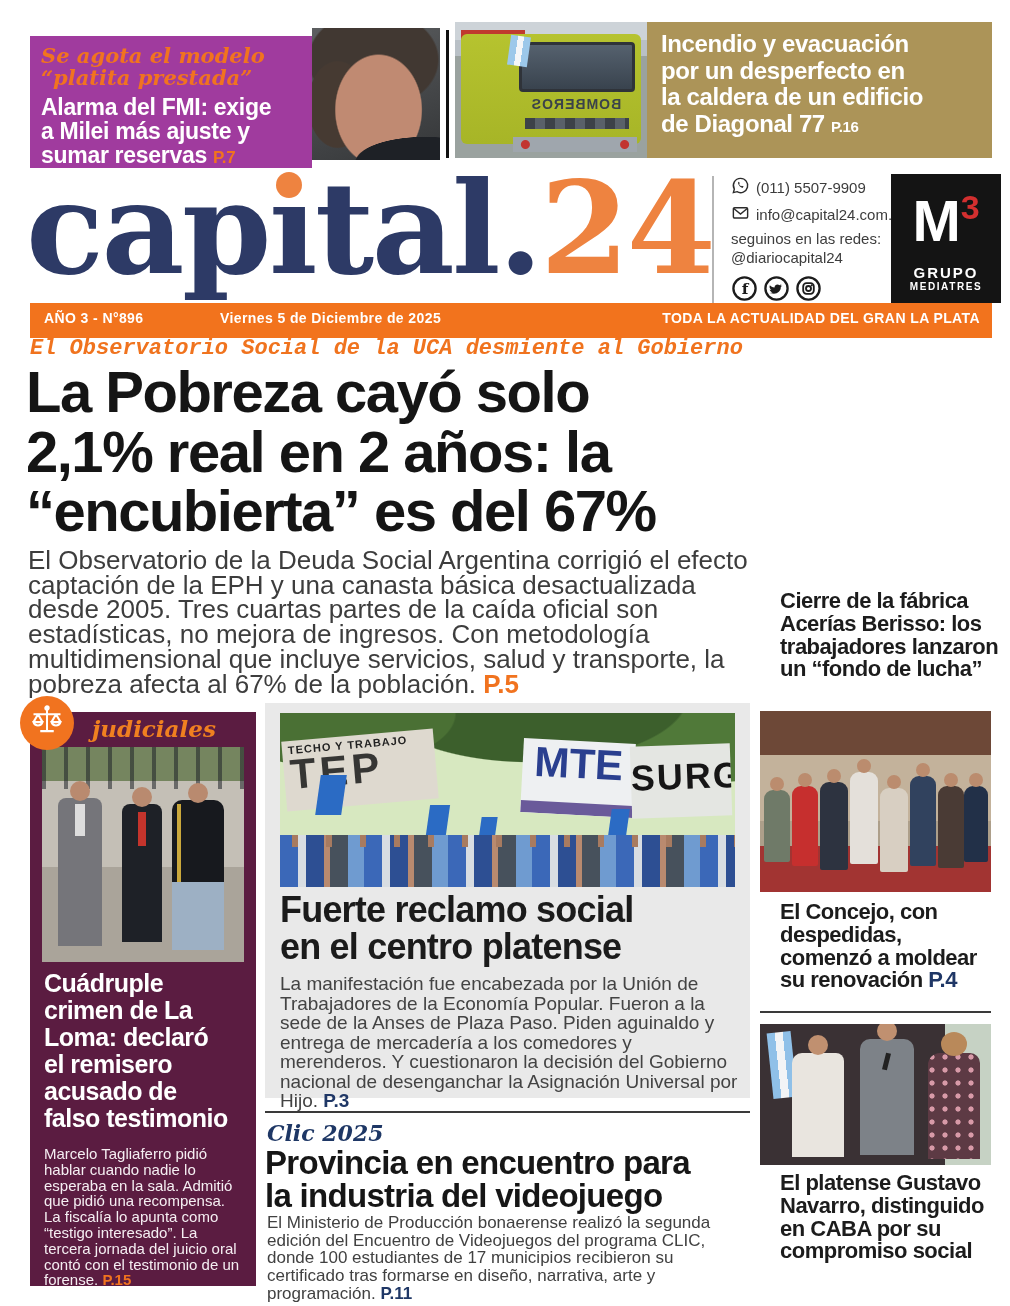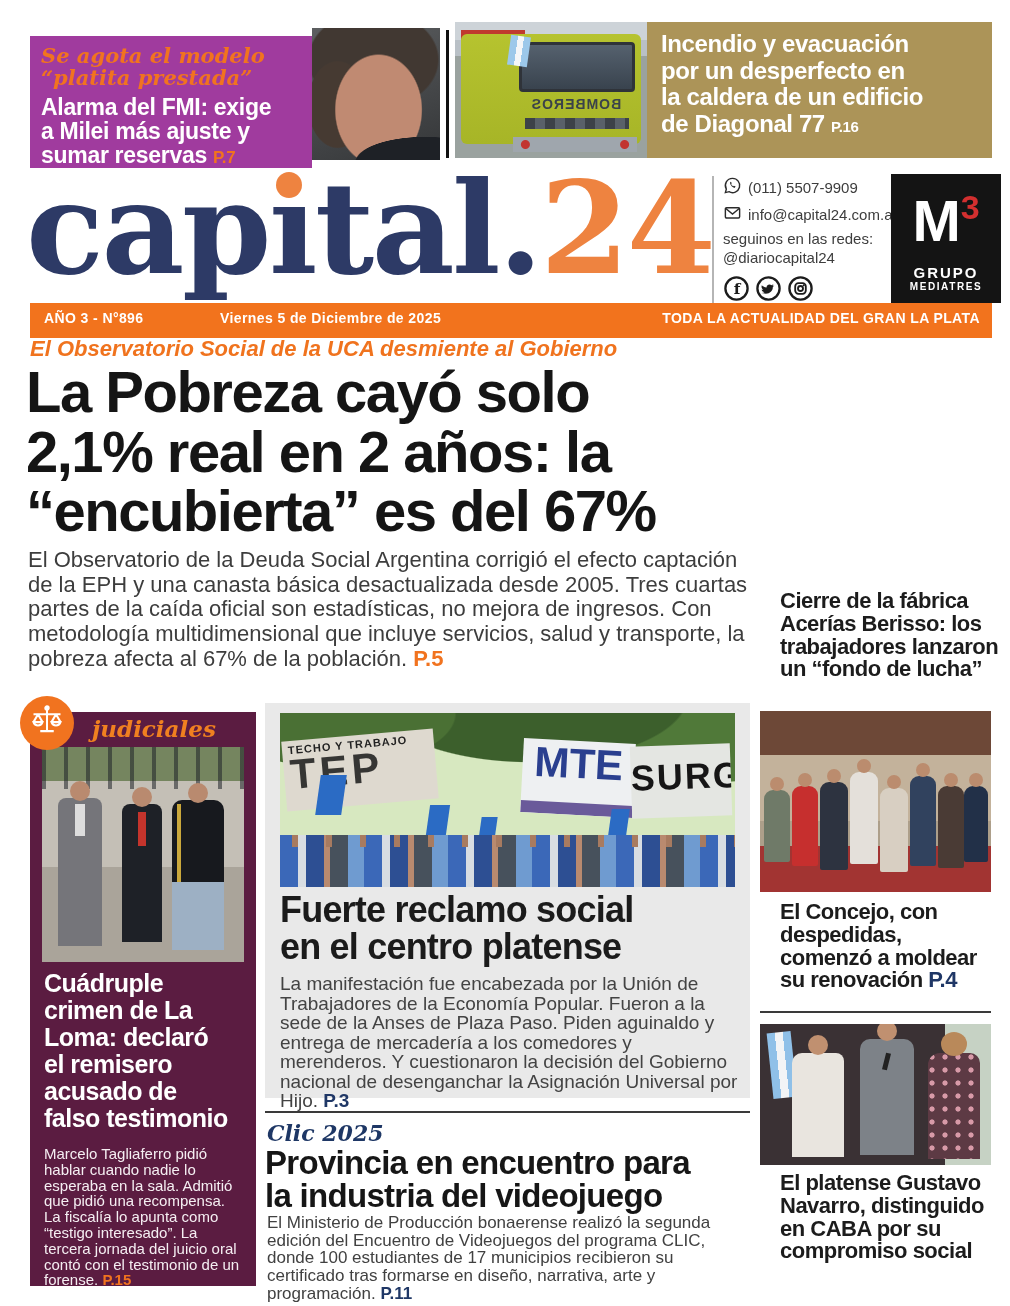--- a/index.html
+++ b/index.html
@@ -45,46 +45,46 @@
   .fire-h{color:#fff;font-weight:bold;font-size:24px;line-height:1.11;letter-spacing:-.4px;}
   .fire-ref{color:#fff;font-size:15px;font-weight:bold;}
 
   
   .logo{position:absolute;left:26px;top:164px;z-index:5;font-family:"DejaVu Serif",serif;
      font-weight:bold;font-size:128px;line-height:1;letter-spacing:-2.5px;color:#2D3A66;}
   .logo .lo{color:#EE8340;}
   .logo-i{position:relative;display:inline-block;}
   .logo-i::after{content:"";position:absolute;left:7px;top:8px;width:26px;height:26px;
      border-radius:50%;background:#EE8340;}
-  .contact{position:absolute;left:712px;top:176px;width:176px;padding-left:9px;
+  .contact{position:absolute;left:712px;top:176px;width:176px;padding-left:17px;
      border-left:2px solid #b5b5b5;color:#3d3d3d;font-size:15px;}
   .crow{display:flex;align-items:center;gap:6px;margin-bottom:5px;}
   .crow svg{flex:0 0 auto;}
   .cfollow{margin-top:3px;line-height:1.25;}
   .cicons{display:flex;gap:5px;margin:7px 0 4px 0;}
   .cgroup{margin-top:2px;}
   .m3{position:absolute;left:891px;top:174px;width:110px;height:129px;background:#141414;
      color:#fff;text-align:center;}
   .m3top{margin-top:16px;font-weight:bold;line-height:1;}
   .m3m{font-size:58px;color:#fff;font-family:"Liberation Sans",sans-serif;}
   .m33{font-size:34px;color:#D32F2F;vertical-align:22px;}
   .m3t1{font-size:15px;font-weight:bold;letter-spacing:2px;margin-top:14px;}
   .m3t2{font-size:10px;font-weight:bold;letter-spacing:1.6px;}
   .datebar{position:absolute;left:30px;top:303px;width:962px;height:35px;background:#F2731D;
      color:#fff;font-weight:bold;font-size:14px;letter-spacing:.4px;z-index:1;}
   .db-ed{position:absolute;left:14px;top:7px;}
   .db-date{position:absolute;left:190px;top:7px;}
   .db-tag{position:absolute;right:12px;top:7px;}
 
   
-  .lead-kicker{position:absolute;left:30px;top:336px;font-family:Liberation Sans, sans-serif;
+  .lead-kicker{position:absolute;left:30px;top:336px;font-family:Liberation Mono, monospace;
      font-style:italic;font-weight:bold;font-size:22px;color:#F0731E;}
   .lead-h{position:absolute;left:26px;top:362px;width:740px;font-size:58px;font-weight:bold;
      color:#151515;line-height:1.03;letter-spacing:-1.5px;}
-  .lead-body{position:absolute;left:28px;top:548px;width:727px;font-size:22px;line-height:24.7px;
+  .lead-body{position:absolute;left:28px;top:548px;width:727px;font-size:26px;line-height:24.7px;
      color:#3d3d3d;}
   .oref{color:#F1731F;font-weight:bold;}
   .nref{color:#1F3766;font-weight:bold;}
 
   
   .rc-h{position:absolute;width:233px;font-size:22px;font-weight:bold;color:#1c1c1c;
      line-height:22.8px;letter-spacing:-.5px;left:780px;}
   .ph-workers{left:760px;top:344px;width:231px;height:240px;
      background:linear-gradient(#cfd4da 0 14px,rgba(0,0,0,0) 14px),
        repeating-linear-gradient(90deg,#98a0aa 0 7px,#848d98 7px 14px),#8b939e;}

